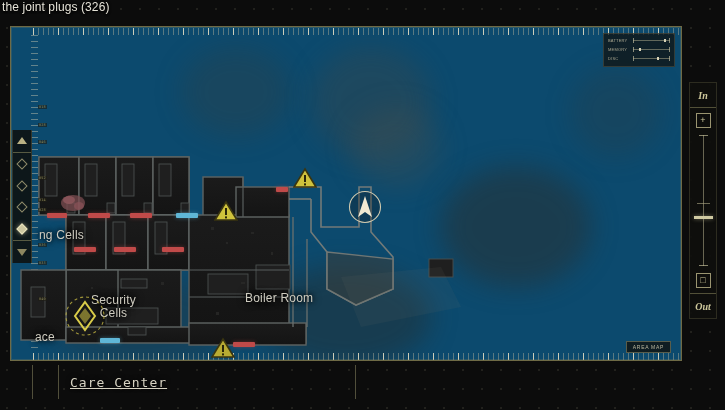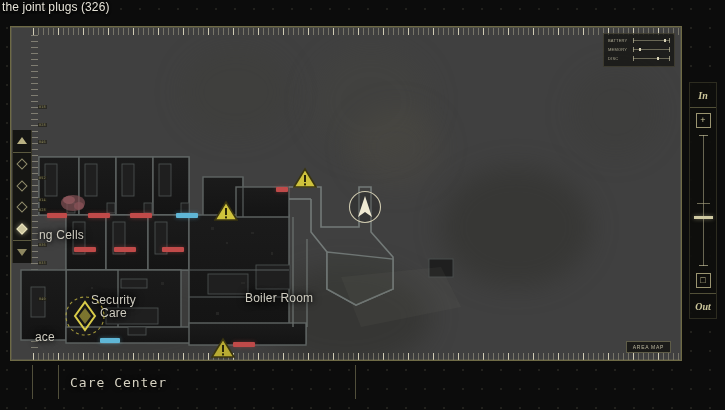--- a/index.html
+++ b/index.html
@@ -27,21 +27,21 @@
     background-image:
       radial-gradient(circle at 1px 1px, rgba(150,145,120,.16) 1px, transparent 1.4px);
     background-size:19px 19px;
     background-position:6px 8px;
   }
 
   
   #frame {
     position:absolute; left:10px; top:26px; width:672px; height:335px;
     border:1px solid #6e6a45;
-    background:#404040;
+    background:#0c4a6e;
     overflow:hidden;
   }
   #frame-inner-edge{
     position:absolute; inset:0; pointer-events:none;
     box-shadow: inset 0 0 0 1px rgba(140,135,95,.25);
   }
 
   
   .blotch { position:absolute; border-radius:50%; filter:blur(13px); pointer-events:none; }
 
@@ -184,20 +184,21 @@
   
   #area-name-bar {
     position:absolute; left:10px; top:363px; width:672px; height:40px;
     z-index:20;
   }
   #area-name {
     position:absolute; left:60px; top:12px;
     font-family:"DejaVu Sans Mono", monospace;
     font-size:13px; color:#d6d2c2; letter-spacing:1px;
     text-shadow:0 0 5px #000;
+    text-decoration:underline;
   }
   .vline { position:absolute; width:1px; background:rgba(150,145,105,.5); }
 
   
   .edge-tag {
     position:absolute; font-size:3.5px; color:#8c8757; letter-spacing:.2px;
     font-family:"DejaVu Sans Mono", monospace;
     background:rgba(30,29,20,.6); padding:0 1px;
   }
 </style>
@@ -311,21 +312,21 @@
       <ellipse cx="62" cy="176" rx="12" ry="8" fill="#7c4e52" opacity=".75"></ellipse>
       <ellipse cx="58" cy="173" rx="6" ry="4" fill="#91595e" opacity=".8"></ellipse>
       <ellipse cx="68" cy="179" rx="5" ry="4" fill="#8a5358" opacity=".7"></ellipse>
     </g>
 
     <polygon points="330,250 430,240 450,280 350,300" fill="rgba(120,120,112,.10)"></polygon>
   </svg>
 
   <div class="room-label" style="left:28px;top:202px;">ng Cells</div>
   <div class="room-label" style="left:80px;top:267px;text-align:center;">Security
-Care</div>
+Cells</div>
   <div class="room-label" style="left:186px;top:265px;margin-left:48px;">Boiler Room</div>
   <div class="room-label" style="left:24px;top:304px;">ace</div>
 
   <div class="door locked" style="left:36px;top:186px;width:20px;"></div>
   <div class="door locked" style="left:77px;top:186px;width:22px;"></div>
   <div class="door locked" style="left:119px;top:186px;width:22px;"></div>
   <div class="door unlocked" style="left:165px;top:186px;width:22px;"></div>
   <div class="door locked" style="left:63px;top:220px;width:22px;"></div>
   <div class="door locked" style="left:103px;top:220px;width:22px;"></div>
   <div class="door locked" style="left:151px;top:220px;width:22px;"></div>

